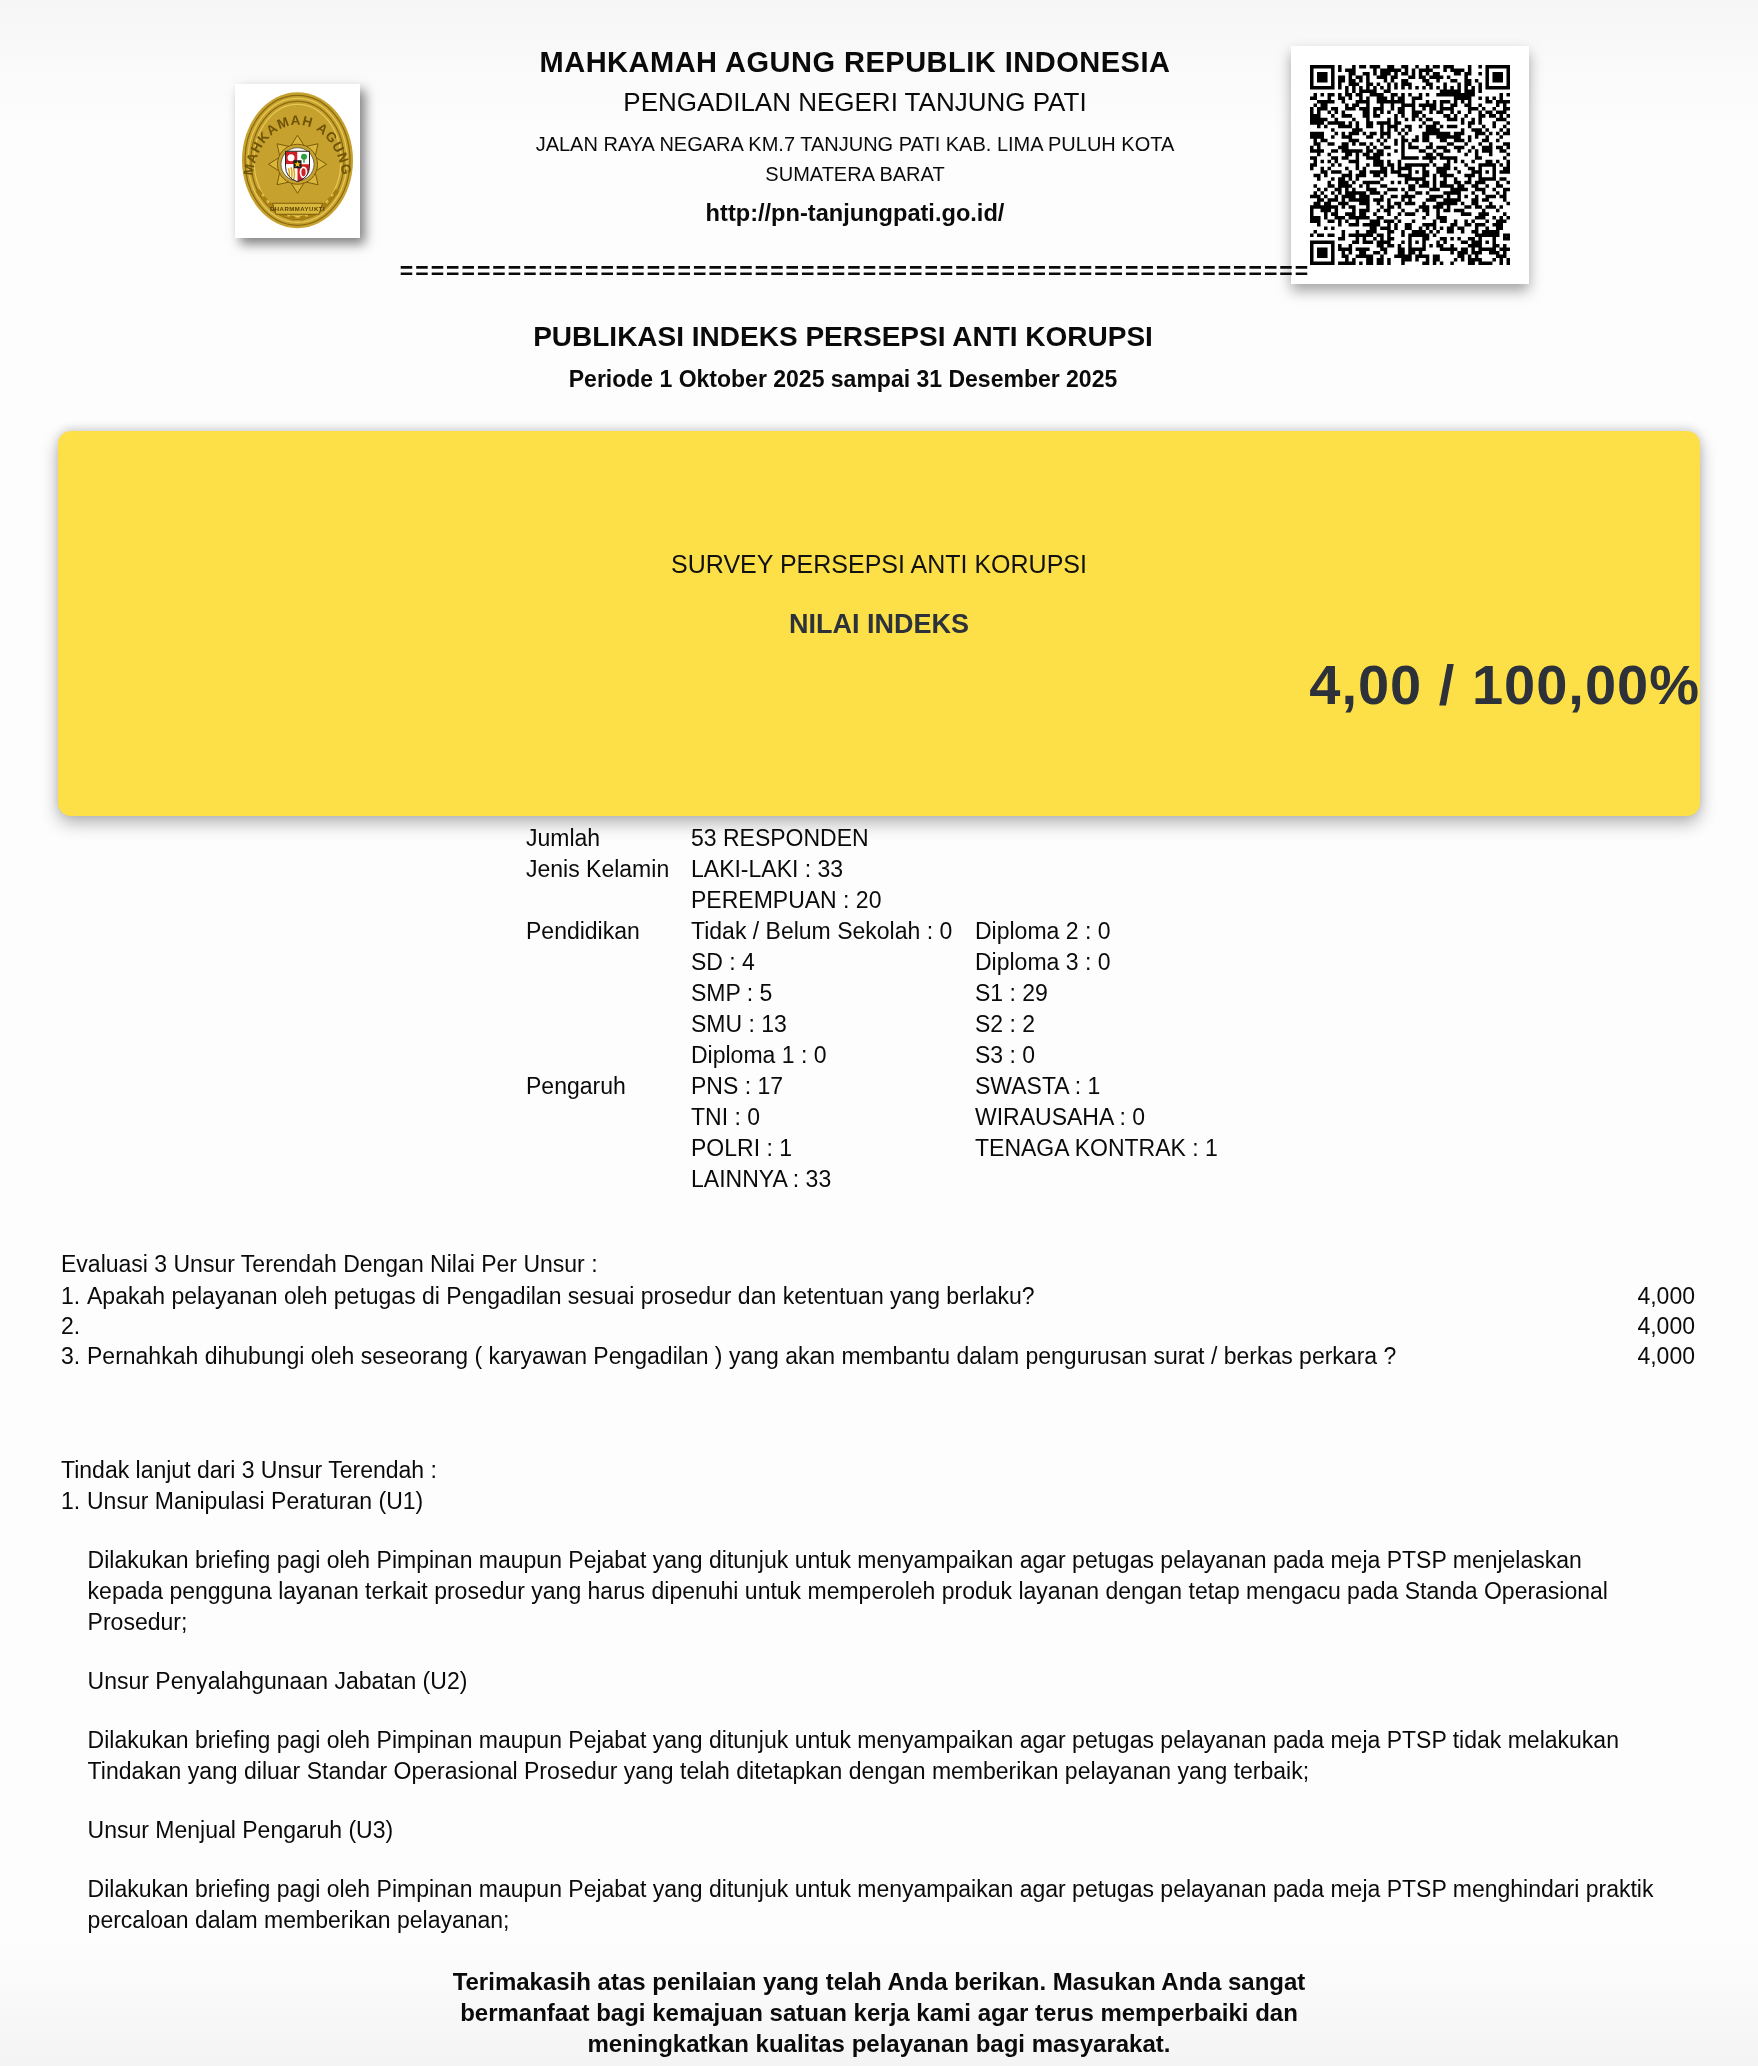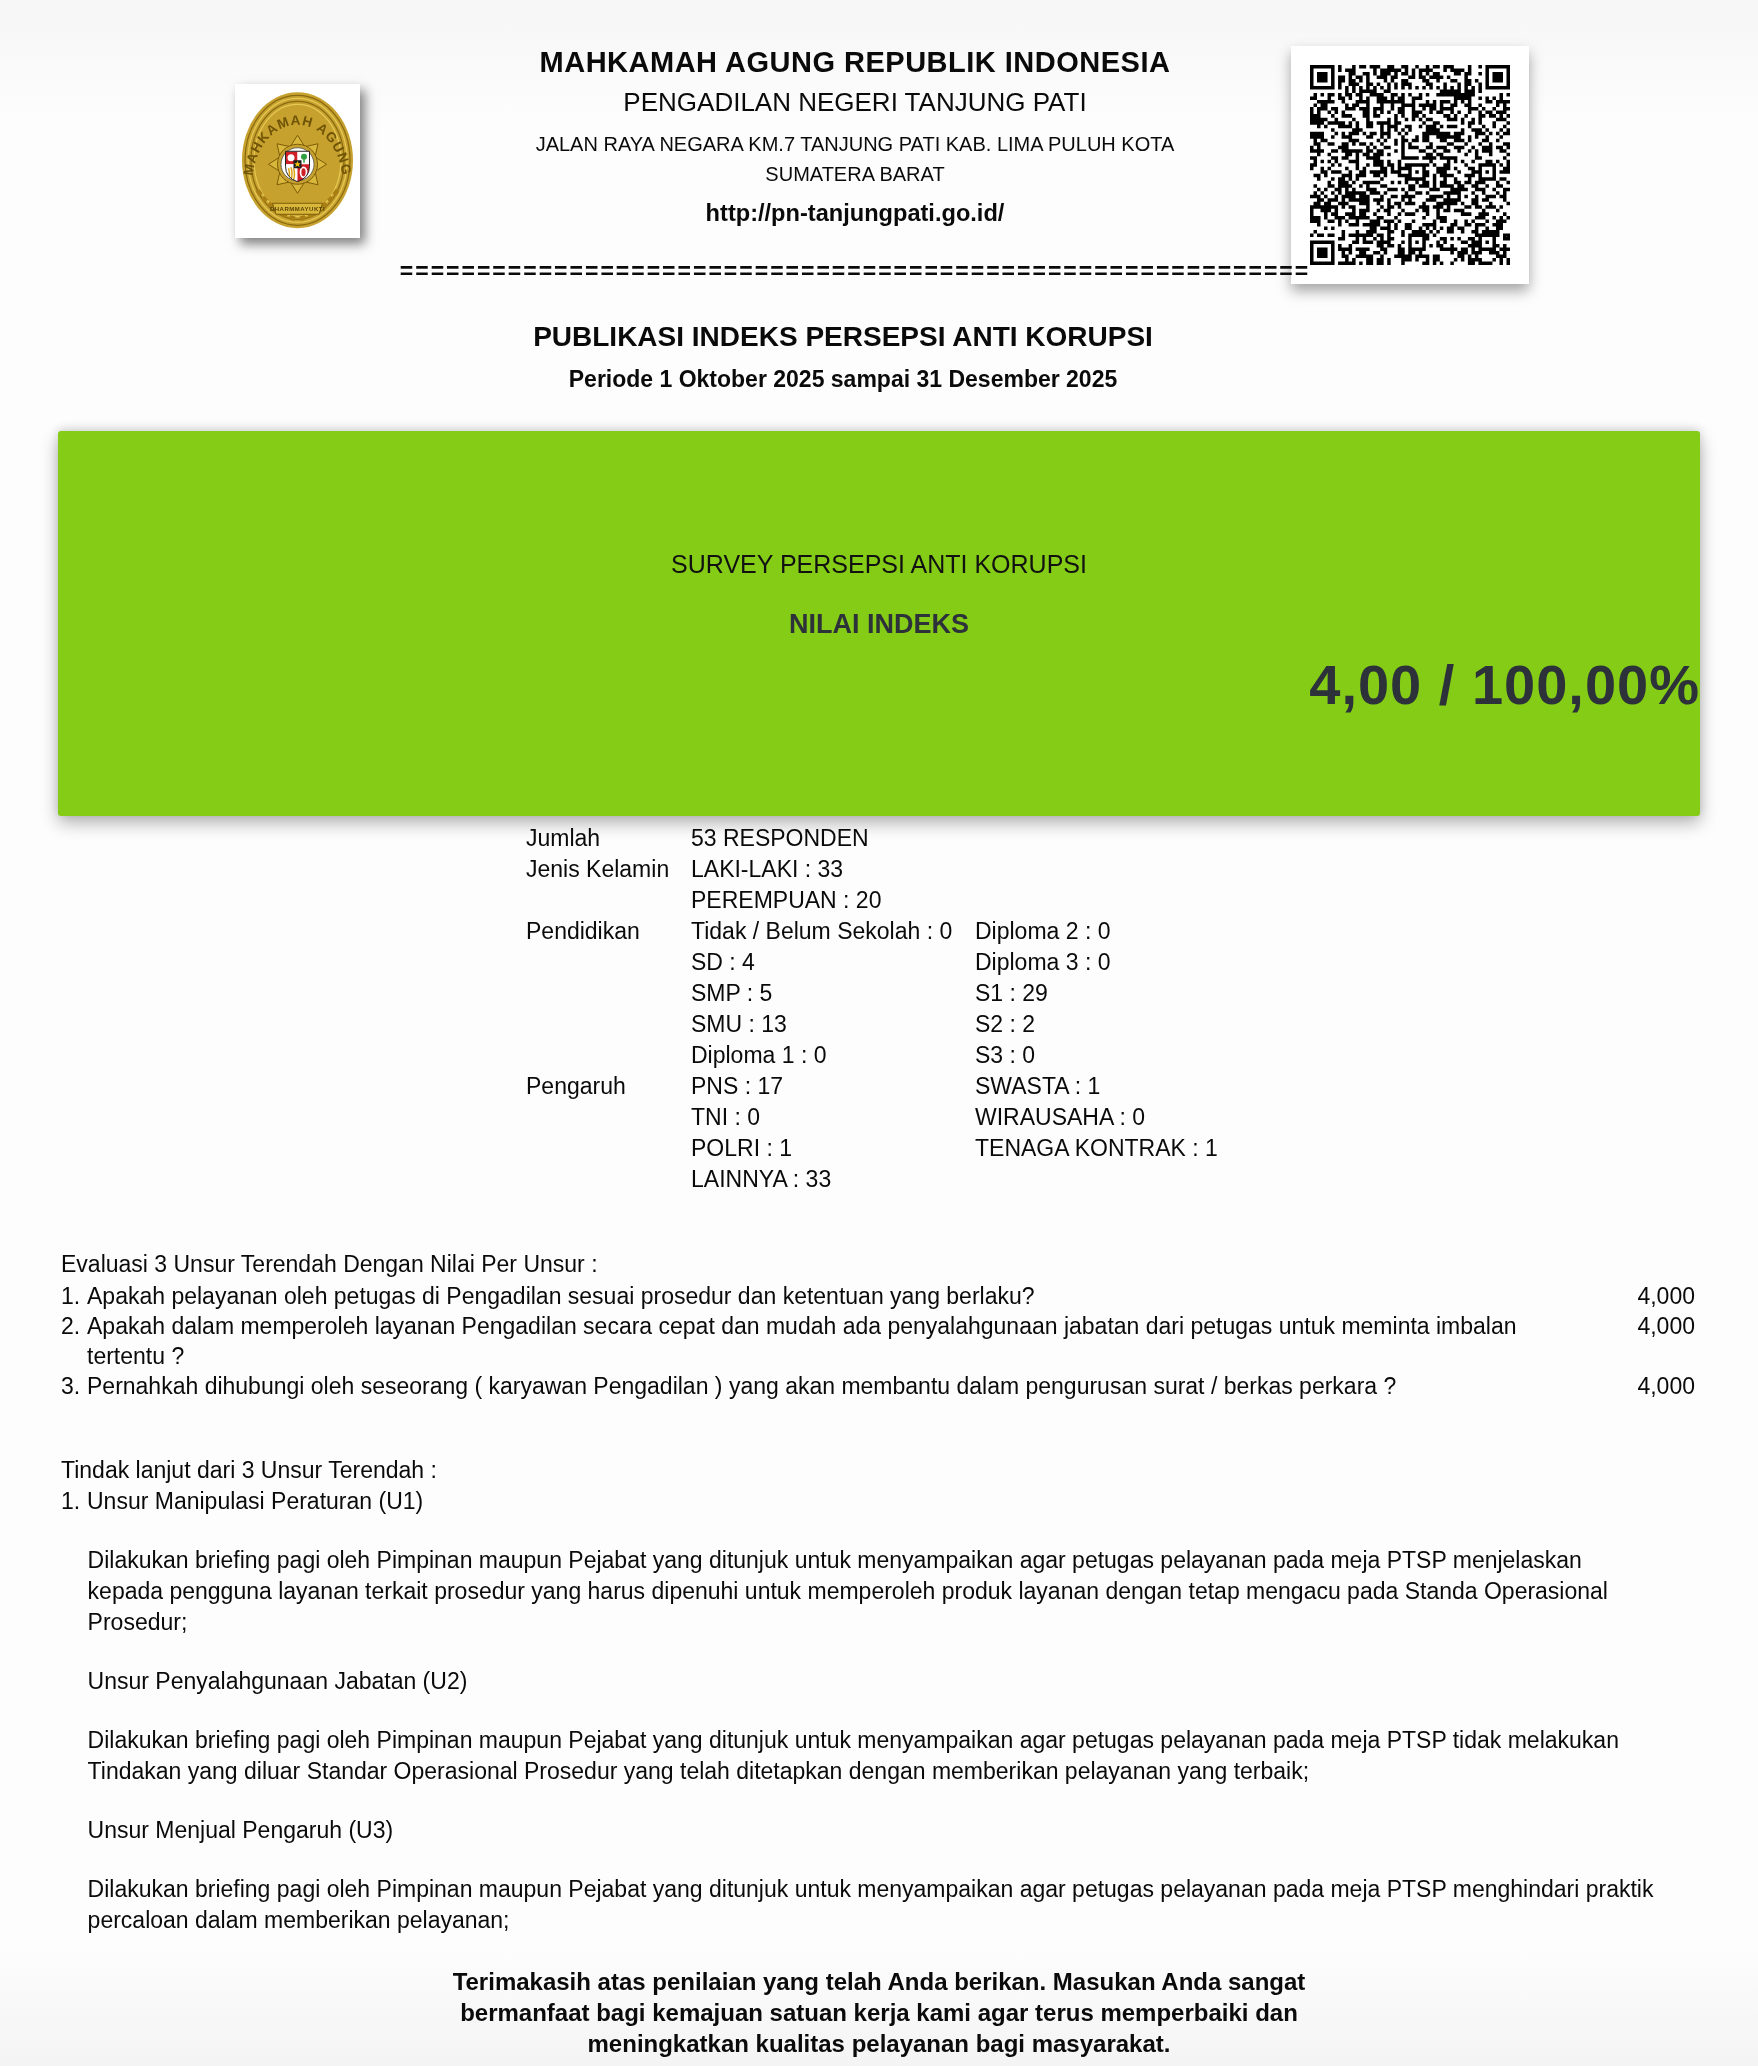--- a/index.html
+++ b/index.html
@@ -26,22 +26,22 @@
   .qr-card{left:1291px;top:46px;width:238px;height:238px;background:#fff;
     box-shadow:0 7px 13px rgba(0,0,0,.35);}
   .qr-card svg{position:absolute;left:19px;top:19px;}
 
   
   .pub-block{left:16px;top:321px;width:1654px;text-align:center;}
   .pub-title{font-size:28px;font-weight:700;}
   .pub-period{font-size:23px;font-weight:700;margin-top:13px;}
 
   
-  .survey-card{left:58px;top:431px;width:1642px;height:385px;background:#84cc16;
-    border-radius:3px;box-shadow:0 7px 17px rgba(0,0,0,.30),0 -2.5px 8px rgba(0,0,0,.10);}
+  .survey-card{left:58px;top:431px;width:1642px;height:385px;background:#fde047;
+    border-radius:13px;box-shadow:0 7px 17px rgba(0,0,0,.30),0 -2.5px 8px rgba(0,0,0,.10);}
   .survey-title{position:absolute;top:119px;width:100%;text-align:center;font-size:25px;color:#111;}
   .index-label{position:absolute;top:178px;width:100%;text-align:center;font-size:27px;font-weight:700;color:#2c313a;}
   .index-value{position:absolute;top:221px;width:100%;text-align:right;font-size:56px;font-weight:700;color:#2c313a;letter-spacing:1px;}
 
   
   .stats{left:526px;top:823px;font-size:23px;}
   .stat-row{display:flex;height:31px;line-height:31px;white-space:nowrap;}
   .stat-label{width:165px;}
   .stat-col1{width:284px;}
   .stat-col2{flex:1;}
@@ -200,21 +200,20 @@
 
 <div class="abs eval">
   <div class="eval-heading">Evaluasi 3 Unsur Terendah Dengan Nilai Per Unsur :</div>
   <div class="eval-row">
     <div class="eval-num">1.</div>
     <div class="eval-text">Apakah pelayanan oleh petugas di Pengadilan sesuai prosedur dan ketentuan yang berlaku?</div>
     <div class="eval-val">4,000</div>
   </div>
   <div class="eval-row">
     <div class="eval-num">2.</div>
-    <div class="eval-text">Apakah dalam memperoleh layanan Pengadilan secara cepat dan mudah ada penyalahgunaan jabatan dari petugas untuk meminta imbalan tertentu ?</div>
     <div class="eval-val">4,000</div>
   </div>
   <div class="eval-row">
     <div class="eval-num">3.</div>
     <div class="eval-text">Pernahkah dihubungi oleh seseorang ( karyawan Pengadilan ) yang akan membantu dalam pengurusan surat / berkas perkara ?</div>
     <div class="eval-val">4,000</div>
   </div>
 </div>
 
 <div class="abs fu">

